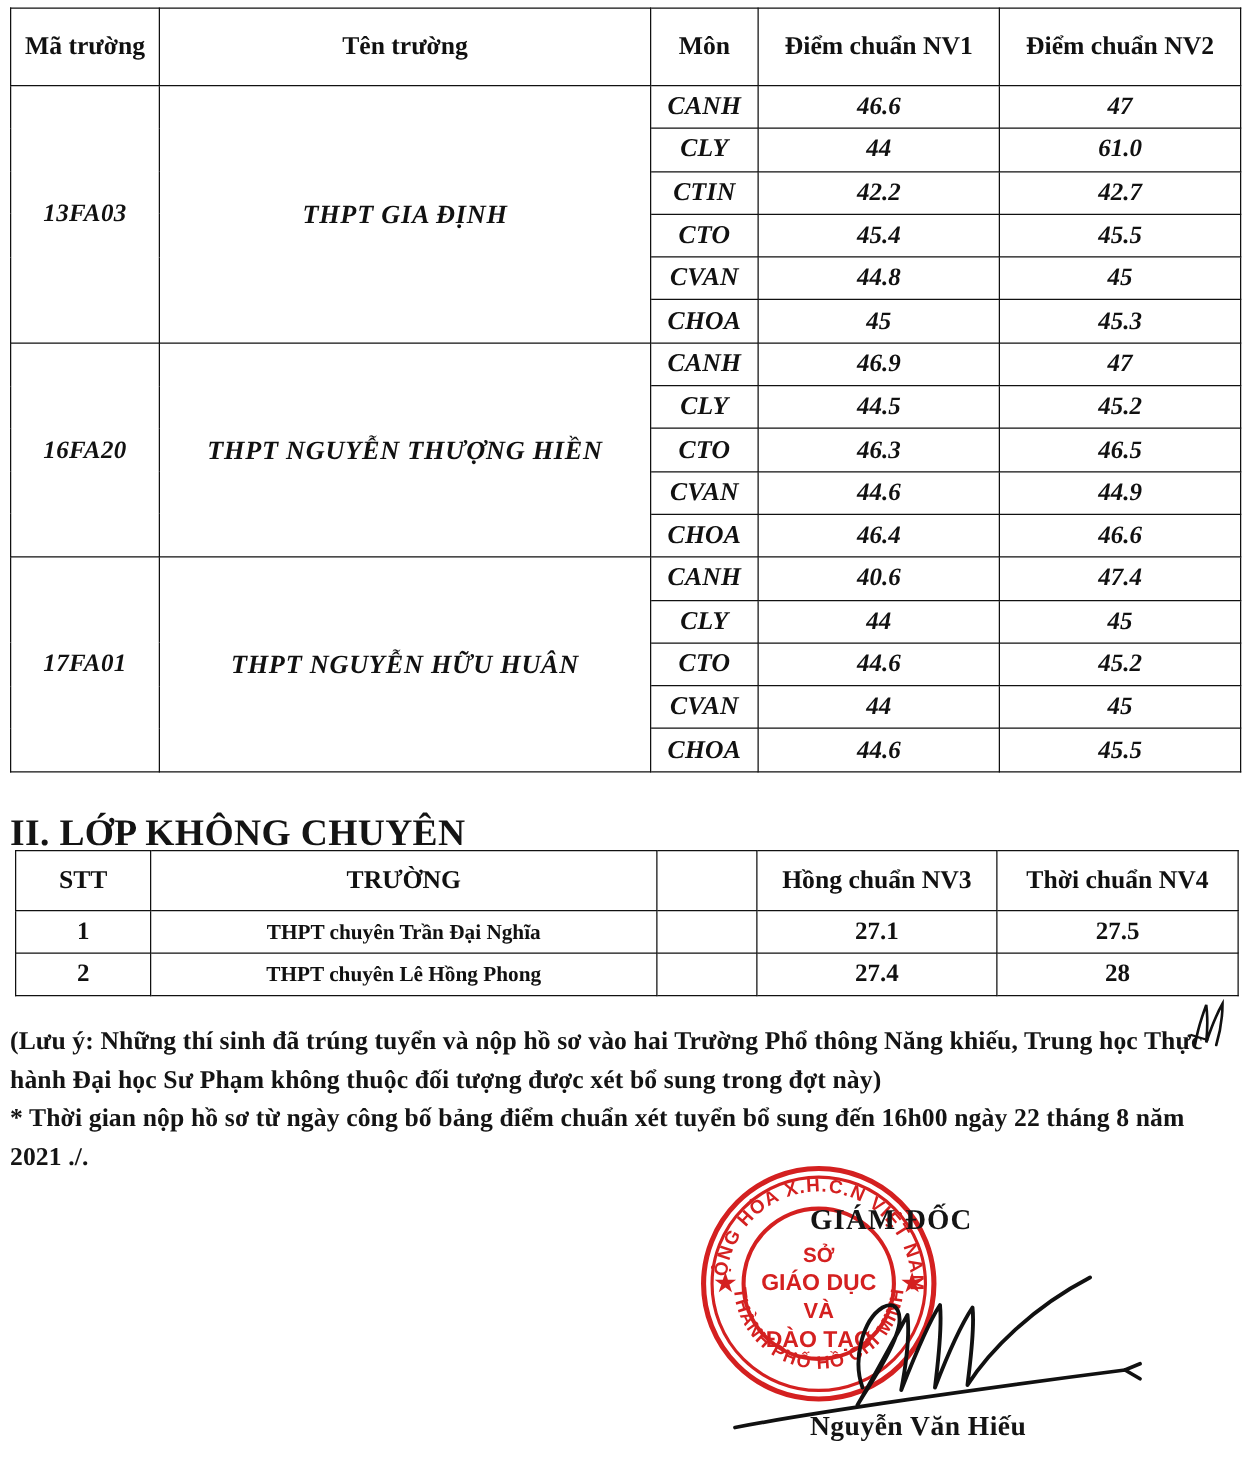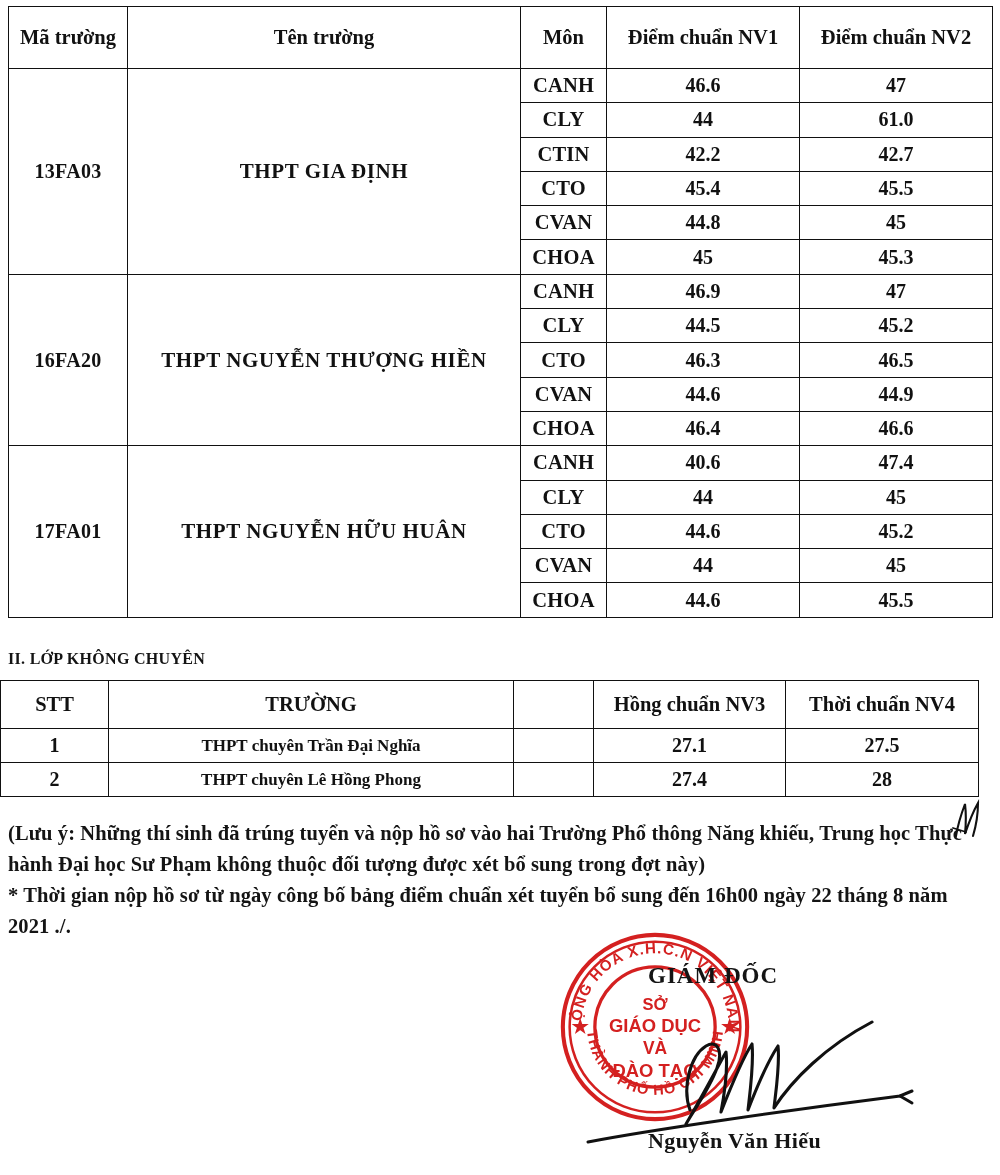--- a/index.html
+++ b/index.html
@@ -39,40 +39,40 @@
     top: 6px;
     width: 984px;
   }
   #table-scores col.c-code  { width: 119px; }
   #table-scores col.c-name  { width: 393px; }
   #table-scores col.c-subj  { width: 86px; }
   #table-scores col.c-nv1   { width: 193px; }
   #table-scores col.c-nv2   { width: 193px; }
 
   #table-scores thead td { height: 62px; font-size: 20.5px; }
-  #table-scores tbody td { height: 34.3px; font-size: 20px; }
+  #table-scores tbody td { height: 34.3px; font-size: 20px; font-style: italic; }
   #table-scores td.subject { font-size: 20.5px; letter-spacing: .2px; }
   #table-scores td.schoolcode { font-size: 20px; letter-spacing: .3px; margin-top: 36px; }
   #table-scores td.schoolname { font-size: 21px; letter-spacing: .6px; }
 
   
   #section2-heading {
     position: absolute;
     left: 8px;
     top: 650px;
-    font-size: 16px;
+    font-size: 30px;
     font-weight: bold;
     letter-spacing: .3px;
     white-space: nowrap;
   }
 
   
   #table-nonspecial {
     position: absolute;
-    left: 0;
+    left: 12px;
     top: 680px;
     width: 978px;
     padding-left: 37px;
   }
   #table-nonspecial col.c-stt   { width: 108px; }
   #table-nonspecial col.c-name  { width: 405px; }
   #table-nonspecial col.c-blank { width: 80px; }
   #table-nonspecial col.c-nv3   { width: 192px; }
   #table-nonspecial col.c-nv4   { width: 193px; }
 

